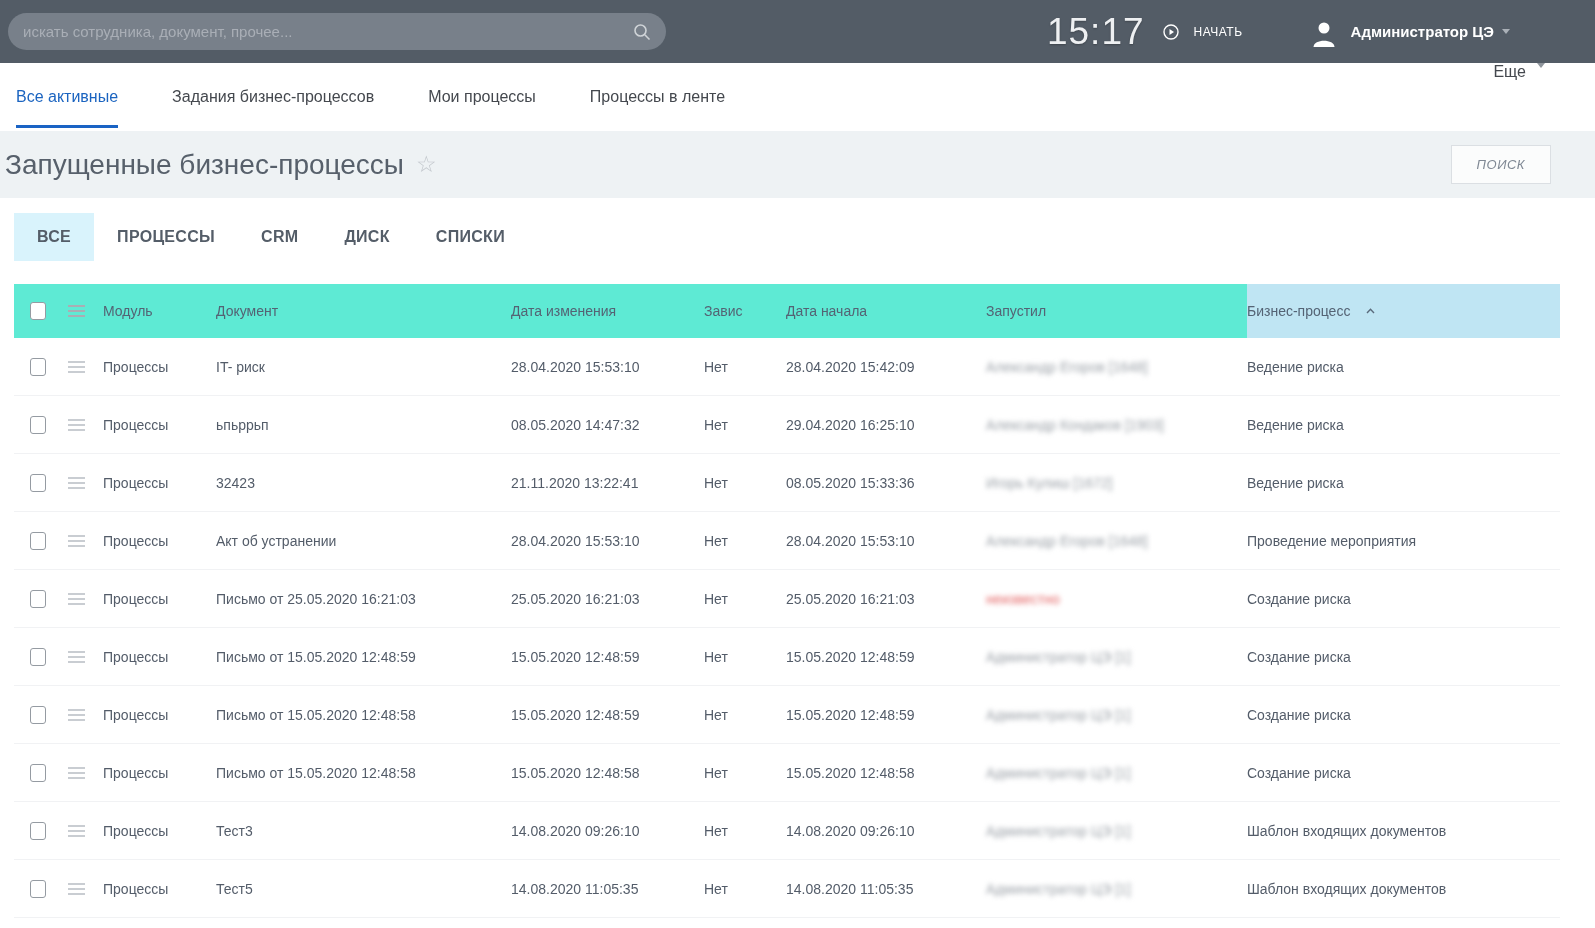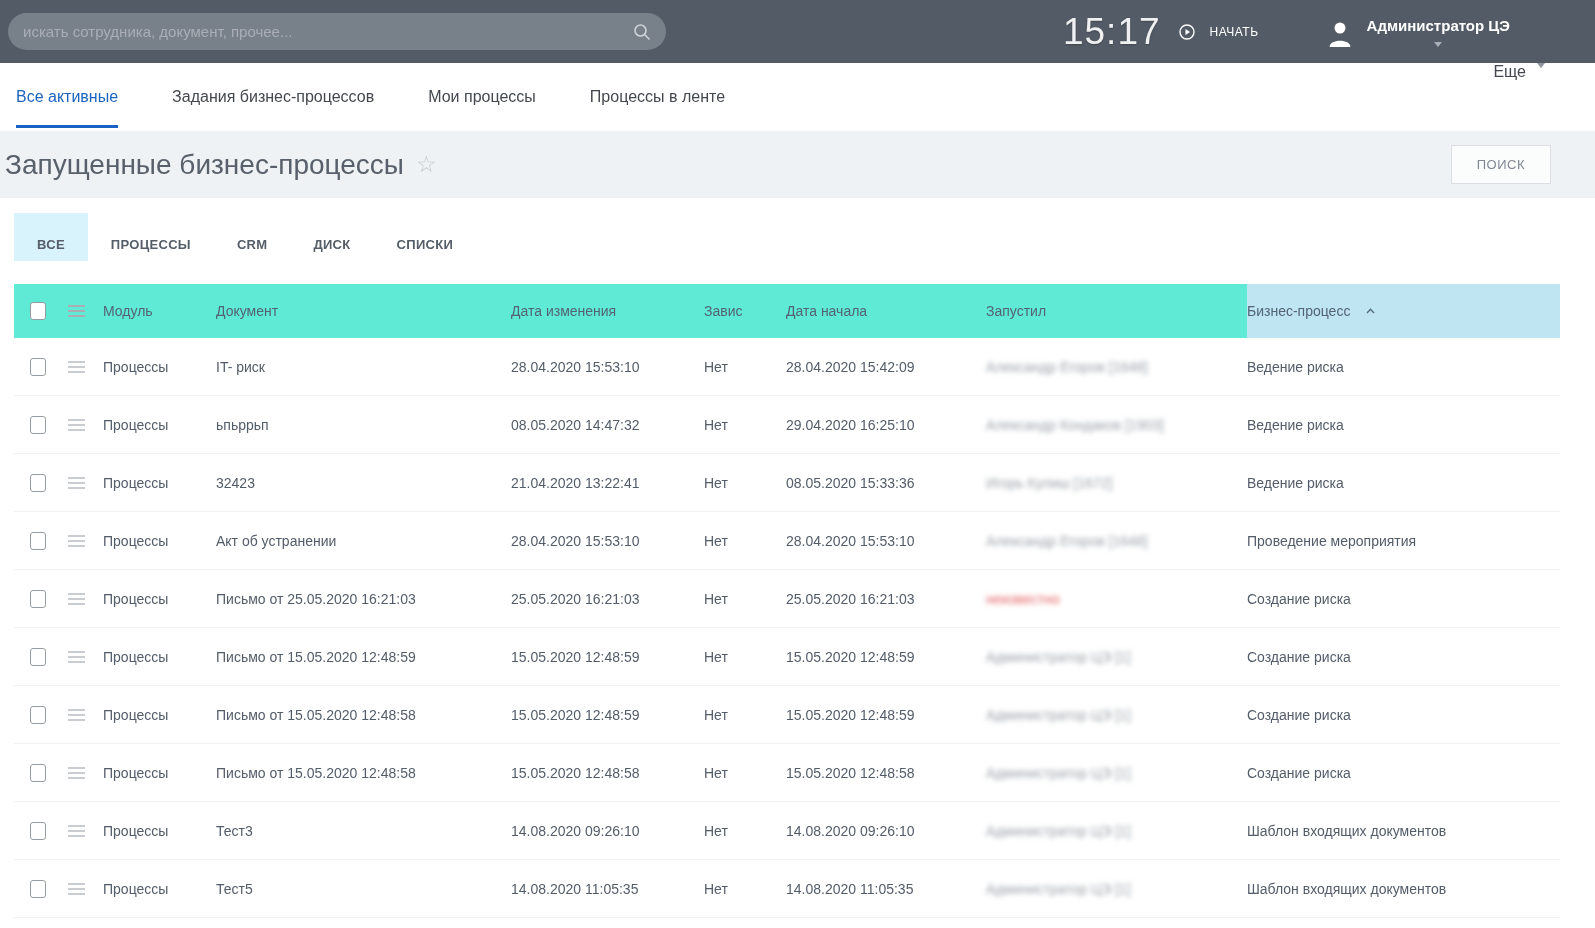--- a/index.html
+++ b/index.html
@@ -14,21 +14,21 @@
     font-size:15px; color:#e6e8ea; font-family:"Liberation Sans", sans-serif; }
   .search-pill input::placeholder { color:#a9aeb6; }
   .mag-icon { width:18px; height:18px; flex:0 0 auto; }
   .clock { margin-left:auto; font-size:37px; font-weight:400; color:#eef0f2;
     letter-spacing:1px; text-shadow:0 1px 2px rgba(0,0,0,.25); }
   .start-btn { display:flex; align-items:center; gap:15px; margin-left:18px;
     color:#fff; font-size:12px; letter-spacing:.5px; cursor:pointer; }
   .avatar { margin-left:66px; width:30px; height:30px; display:flex;
     align-items:flex-end; justify-content:center; }
   .user-menu { display:flex; align-items:center; gap:8px; margin-left:12px;
-    margin-right:85px; cursor:pointer;flex-direction:column; }
+    margin-right:85px; cursor:pointer; }
   .user-name { color:#fff; font-size:15px; font-weight:bold; }
   .caret-down { width:0; height:0; border-left:4px solid transparent;
     border-right:4px solid transparent; border-top:5px solid #aab0b7; }
 
   
   .navbar { height:68px; background:#fff; display:flex; align-items:stretch;
     padding-left:16px; }
   .nav-item { display:flex; align-items:center; margin-right:54px; font-size:16px;
     color:#44484e; cursor:pointer; position:relative; }
   .nav-item.active { color:#1b64c0; }
@@ -39,25 +39,25 @@
   .nav-more .caret-down { border-top-color:#8f959c; }
 
   
   .titlebar { height:67px; background:#eef2f4; display:flex; align-items:center;
     padding-left:5px; }
   .page-title { font-size:28px; font-weight:300; color:#57606b; }
   .fav-star { margin-left:12px; font-size:23px; color:#c3c8cd; cursor:pointer;
     line-height:1; }
   .search-btn { margin-left:auto; margin-right:44px; padding:11px 25px;
     background:#fbfcfc; border:1px solid #dbdfe3; color:#7f8894; font-size:13px;
-    letter-spacing:.5px; cursor:pointer; font-family:"Liberation Sans", sans-serif; }
+    letter-spacing:.5px; cursor:pointer; font-family:"Liberation Sans", sans-serif;font-style:italic; }
 
   
   .filterbar { padding:15px 0 23px 14px; background:#fff; display:flex; }
-  .filter-tab { height:48px; line-height:48px; padding:8px 23px; font-size:13px;
+  .filter-tab { height:48px; line-height:48px; padding:0 23px; font-size:16px;
     font-weight:bold; color:#545d68; letter-spacing:.3px; cursor:pointer; }
   .filter-tab.active { background:#d9f3fc; }
 
   
   .grid-wrap { margin:0 35px 0 14px; }
   .trow { display:grid;
     grid-template-columns:54px 35px 113px 295px 193px 82px 200px 261px 1fr;
     align-items:center; }
   .thead { background:#5eead4; height:54px; }
   .thead .cell { font-size:14px; color:#546374; }
@@ -204,21 +204,21 @@
       </div>
     <div class="cell">
         <div class="burger">
           <i></i>
           <i></i>
           <i></i>
         </div>
       </div>
     <div class="cell">Процессы</div>
     <div class="cell">32423</div>
-    <div class="cell">21.04.2020 13:22:41</div>
+    <div class="cell">21.11.2020 13:22:41</div>
     <div class="cell">Нет</div>
     <div class="cell">08.05.2020 15:33:36</div>
     <div class="cell redacted">Игорь Кулиш [1672]</div>
     <div class="cell">Ведение риска</div>
   </div>
 
   <div class="trow tbody-row">
     <div class="cell">
         <div class="cb"></div>
       </div>

